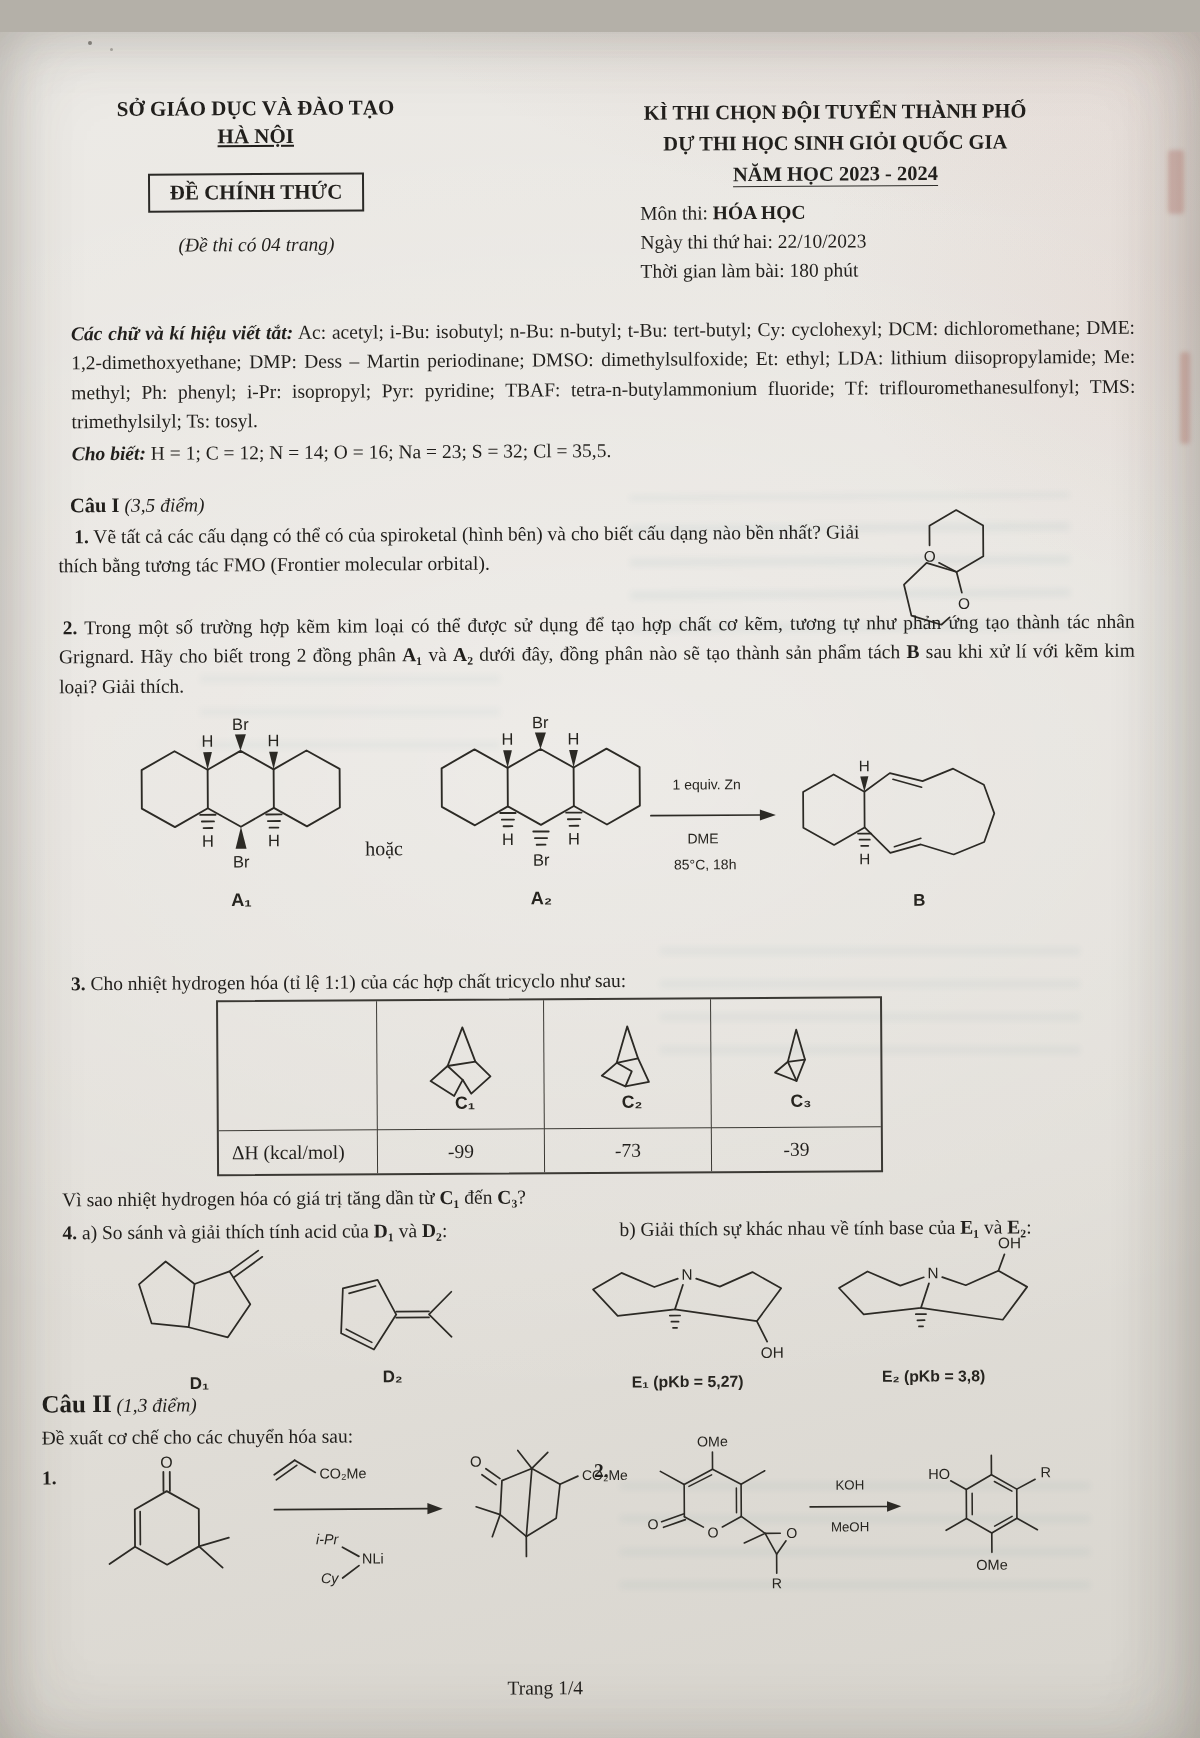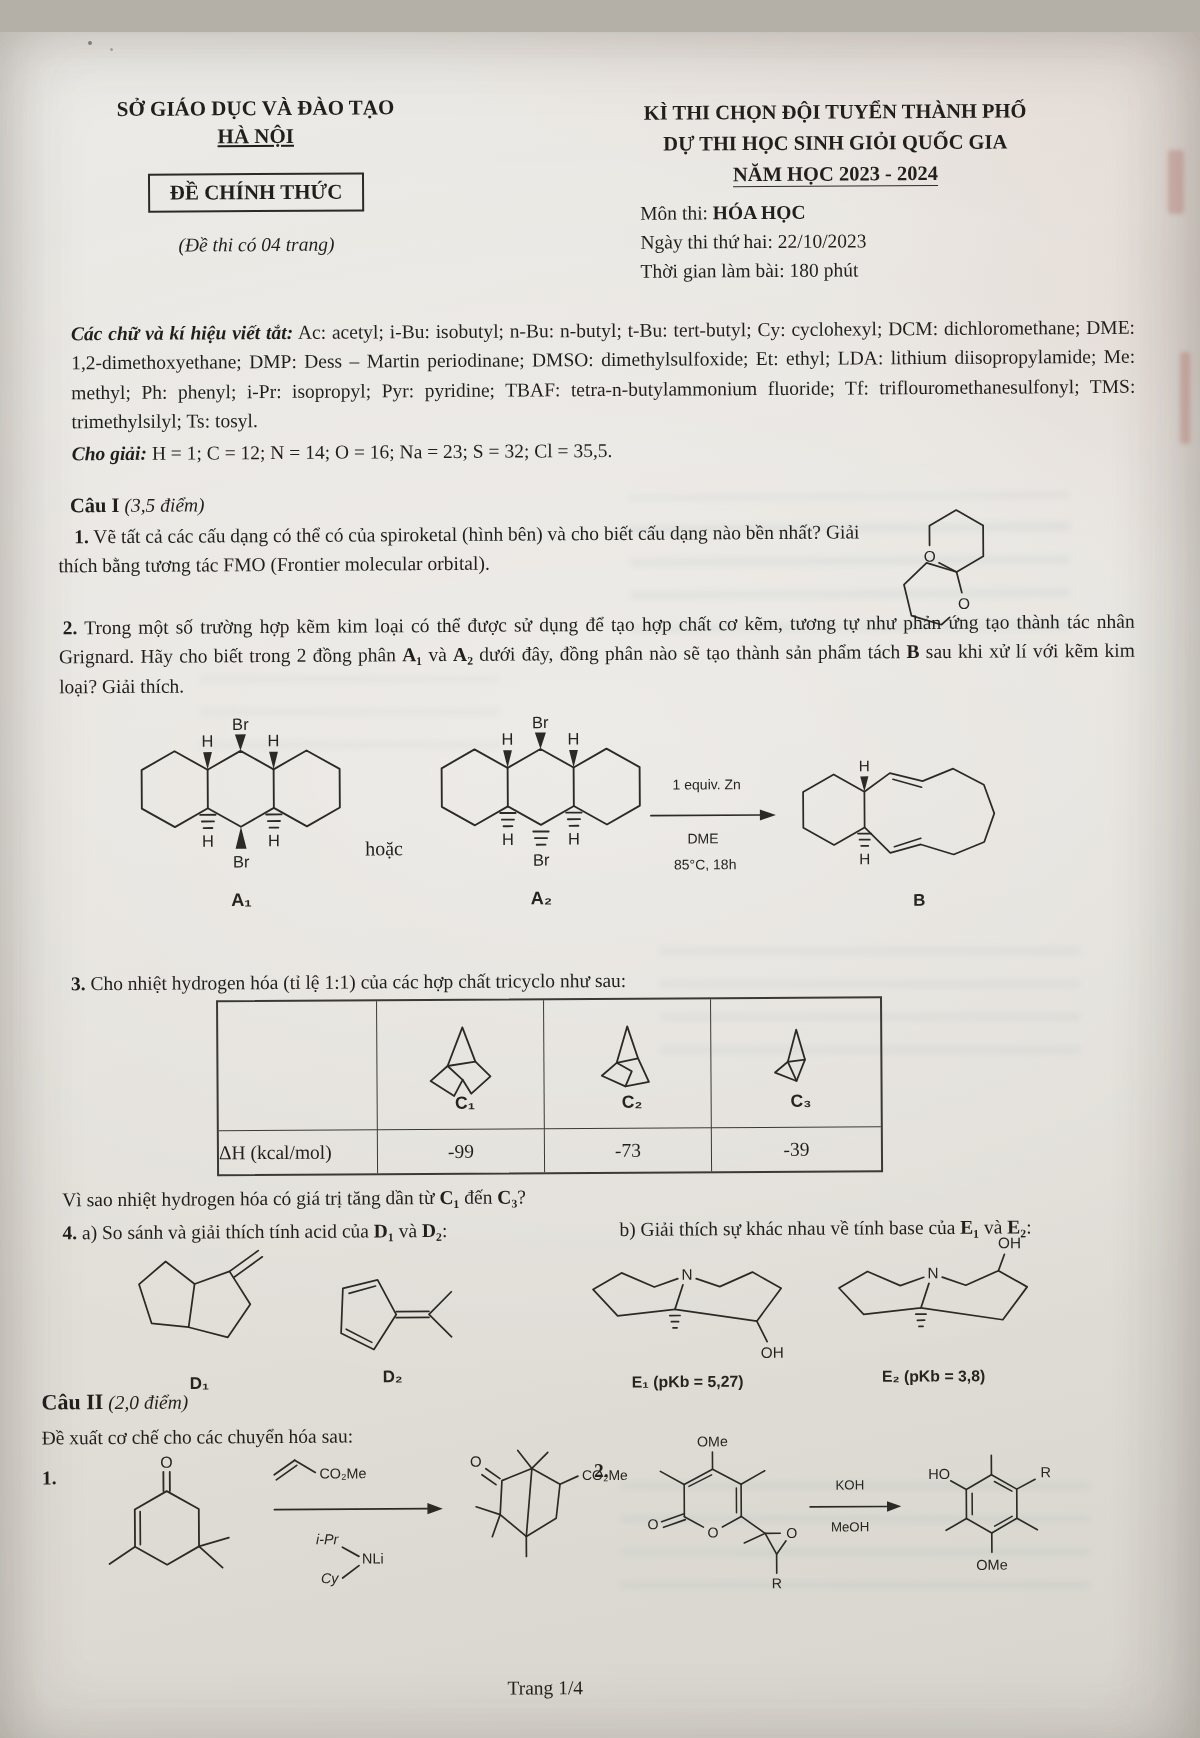--- a/index.html
+++ b/index.html
@@ -38,21 +38,21 @@
   svg.mol .wedge{fill:#2c2a25;stroke:none;}
   svg.mol .dbl{stroke-width:1.6;}
   svg.mol text{font-family:"Liberation Sans","DejaVu Sans",sans-serif;fill:#26241f;font-size:15px;text-anchor:middle;}
   svg.mol text.cap{font-weight:bold;font-size:16.5px;}
   svg.mol text.rg{font-size:14px;}
   
   .tbl{left:215px;top:966px;width:662px;border:2px solid #3b3934;display:grid;grid-template-columns:158px 167px 167px 1fr;grid-template-rows:128px 44px;}
   .cell{display:flex;align-items:center;justify-content:center;flex-direction:column;}
   .bl{border-left:1.7px solid #3b3934;}
   .bt{border-top:1.7px solid #3b3934;}
-  .dhcell{justify-content:flex-start;flex-direction:row;font-size:19.5px;}
+  .dhcell{justify-content:flex-start;flex-direction:row;padding-left:13px;font-size:19.5px;}
   .valcell{font-size:19.5px;}
   .foot{left:0;top:1645px;width:1080px;text-align:center;font-size:19.5px;}
 </style>
 </head>
 <body>
 
 <div id="page">
 
   <div class="mark" style="left:88px;top:9px;width:4px;height:4px;"></div>
   <div class="mark" style="left:110px;top:16px;width:3px;height:3px;opacity:.35;"></div>
@@ -81,21 +81,21 @@
         <div>Ngày thi thứ hai: 22/10/2023</div>
         <div>Thời gian làm bài: 180 phút</div>
       </div>
     </div>
 
     <div class="abs txt just" style="left:74px;top:284px;width:1064px;">
       <span class="b i">Các chữ và kí hiệu viết tắt:</span><span> Ac: acetyl; i-Bu: isobutyl; n-Bu: n-butyl; t-Bu: tert-butyl; Cy: cyclohexyl; DCM: dichloromethane; DME: 1,2-dimethoxyethane; DMP: Dess – Martin periodinane; DMSO: dimethylsulfoxide; Et: ethyl; LDA: lithium diisopropylamide; Me: methyl; Ph: phenyl; i-Pr: isopropyl; Pyr: pyridine; TBAF: tetra-n-butylammonium fluoride; Tf: triflouromethanesulfonyl; TMS: trimethylsilyl; Ts: tosyl.</span>
     </div>
 
     <div class="abs txt" style="left:74px;top:404px;width:1064px;">
-      <span class="b i">Cho giải:</span><span> H = 1; C = 12; N = 14; O = 16; Na = 23; S = 32; Cl = 35,5.</span>
+      <span class="b i">Cho biết:</span><span> H = 1; C = 12; N = 14; O = 16; Na = 23; S = 32; Cl = 35,5.</span>
     </div>
 
     <div class="abs txt" style="left:72px;top:455px;">
       <span class="b" style="font-size:20.5px;">Câu I</span><span class="i"> (3,5 điểm)</span>
     </div>
 
     <div class="abs txt" style="left:60px;top:487px;width:812px;text-indent:16px;">
       <span class="b">1.</span><span> Vẽ tất cả các cấu dạng có thể có của spiroketal (hình bên) và cho biết cấu dạng nào bền nhất? Giải thích bằng tương tác FMO (Frontier molecular orbital).</span>
     </div>
 
@@ -248,21 +248,21 @@
       <path d="M91,40 L68,48 L36,34 L8,50 L32,76 L88,70 L96,46"></path>
       <path d="M109,40 L132,48 L164,34 L192,50 L168,82 L88,70"></path>
       <path d="M83,76 L93,76 M84.5,82 L91.5,82 M86,88 L90,88"></path>
       <text x="100" y="41">N</text>
       <path d="M164,34 L170,18"></path>
       <text x="175" y="12">OH</text>
       <text class="cap" x="100" y="142" style="font-size:15.5px;">E₂ (pKb = 3,8)</text>
     </svg>
 
     <div class="abs txt" style="left:38px;top:1350px;">
-      <span class="b" style="font-size:22px;">Câu II</span><span class="i"> (2,0 điểm)</span>
+      <span class="b" style="font-size:25px;">Câu II</span><span class="i"> (1,3 điểm)</span>
     </div>
     <div class="abs txt" style="left:38px;top:1388px;">Đề xuất cơ chế cho các chuyển hóa sau:</div>
 
     <div class="abs txt b" style="left:38px;top:1428px;">1.</div>
 
     <svg class="mol abs" style="left:88px;top:1420px;" width="160" height="171" viewBox="0 0 150 160">
       <path d="M70,34 L100,51 L100,86 L70,103 L40,86 L40,51 Z"></path>
       <path d="M67,34 L67,16 M73,34 L73,16"></path>
       <text x="70" y="12">O</text>
       <path class="dbl" d="M45,53 L45,84"></path>

